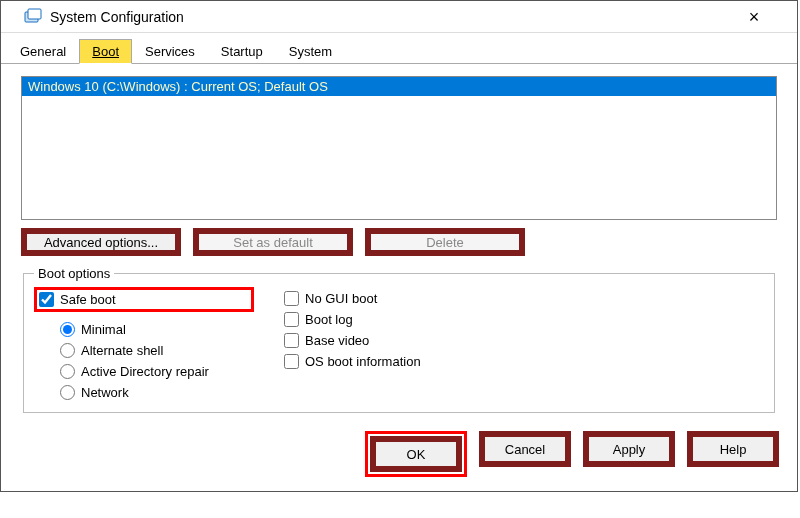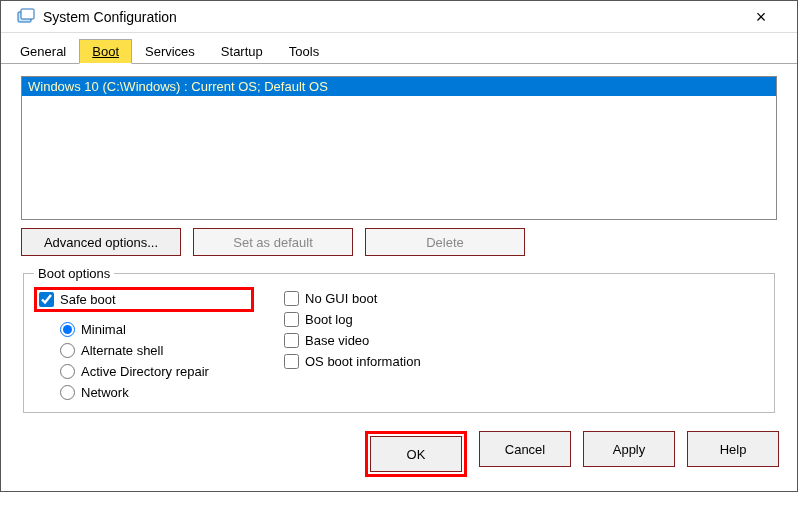--- a/index.html
+++ b/index.html
@@ -1,30 +1,30 @@
 <!DOCTYPE html>
 <html><head>
 <meta charset="utf-8">
 <style>
 * { box-sizing: border-box; font-family: "Segoe UI", Tahoma, sans-serif; font-size: 13px; }
 body { margin: 0; background: #fff; width: 800px; height: 518px; overflow: hidden; }
 .window { border: 1px solid #555; width: 798px; margin: 0; }
-.titlebar { display: flex; align-items: center; height: 32px; padding: 0 16px; border-bottom: 1px solid #ddd; }
+.titlebar { display: flex; align-items: center; height: 32px; padding: 0 23px; border-bottom: 1px solid #ddd; }
 .titlebar .icon { width: 18px; height: 18px; margin-right: 8px; display: inline-block; }
 .titlebar .title { flex: 1; font-size: 14px; }
 .titlebar .close { width: 40px; text-align: center; font-size: 18px; line-height: 18px; cursor: pointer; }
 .tabs { display: flex; margin-top: 6px; padding-left: 6px; border-bottom: 1px solid #aaa; }
 .tab { padding: 4px 12px; border: 1px solid transparent; margin-bottom: -1px; cursor: pointer; }
 .tab.active { border: 1px solid #aaa; border-bottom: 1px solid #fff; background: #fde047; text-decoration: underline; }
 .hl-red { border: 3px solid #ff0000; }
 .content { padding: 12px 20px 8px 20px; }
 .oslist { border: 1px solid #888; height: 144px; background: #fff; }
 .osentry { background: #0078d7; color: #fef9c3; padding: 2px 6px; }
 .btnrow { display: flex; gap: 12px; margin-top: 8px; }
-.btn { min-width: 160px; height: 28px; border: 1px solid #7f1d1d; background: #f0f0f0; color: #000; cursor: pointer; }
+.btn { min-width: 160px; height: 28px; border: 6px solid #7f1d1d; background: #f0f0f0; color: #000; cursor: pointer; }
 .btn:disabled { color: #888; background: #f5f5f5; }
 fieldset.boot-opts { border: 1px solid #bbb; margin-top: 10px; padding: 6px 10px 12px 10px; }
 fieldset.boot-opts legend { padding: 0 4px; }
 .cols { display: flex; gap: 30px; }
 .col { display: flex; flex-direction: column; gap: 6px; }
 .col.left { min-width: 220px; }
 .col.mid { min-width: 210px; padding-top: 4px; }
 .col.right { min-width: 200px; padding-top: 0; }
 label.chk, label.rad { display: flex; align-items: center; gap: 6px; }
 input[type="checkbox"], input[type="radio"] { margin: 0; width: 15px; height: 15px; }
@@ -50,21 +50,21 @@
     </span>
     <span class="title">System Configuration</span>
     <span class="close">×</span>
   </div>
 
   <div class="tabs">
     <div class="tab">General</div>
     <div class="tab active hl-red">Boot</div>
     <div class="tab">Services</div>
     <div class="tab">Startup</div>
-    <div class="tab">Tools</div>
+    <div class="tab">System</div>
   </div>
 
   <div class="content">
     <div class="oslist">
       <div class="osentry">Windows 10 (C:\Windows) : Current OS; Default OS</div>
     </div>
 
     <div class="btnrow">
       <button class="btn">Advanced options...</button>
       <button class="btn" disabled="">Set as default</button>

